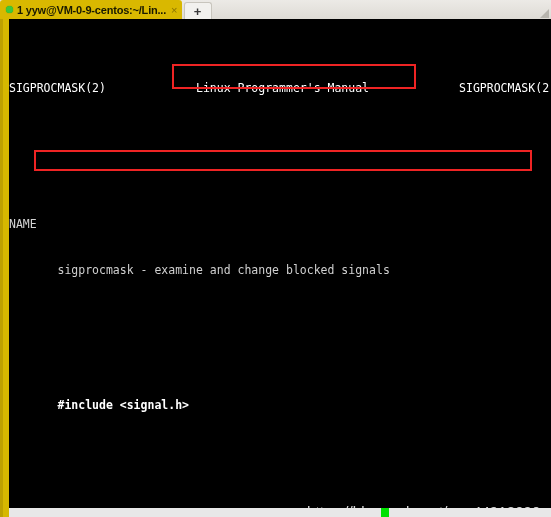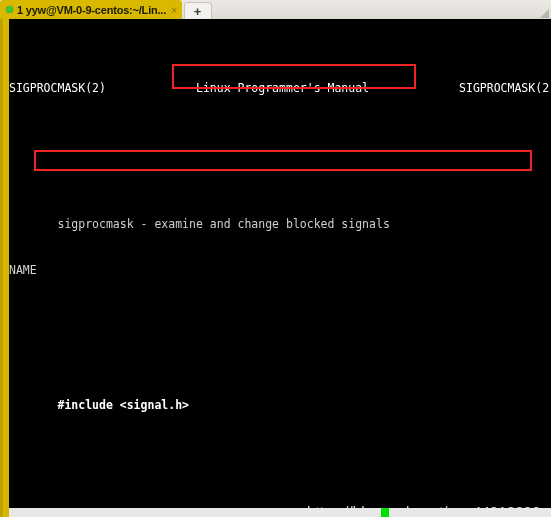--- a/index.html
+++ b/index.html
@@ -185,22 +185,22 @@
     <div id="term">
 
       <div id="manbody">
 
         
         <div class="row"><span class="hdr">SIGPROCMASK(2)</span><span class="hdr">             </span><span class="hdr">Linux Programmer's Manual</span><span class="hdr">             </span><span class="hdr">SIGPROCMASK(2)</span></div>
 
         <div class="row"> </div>
 
         
+        <div class="row">NAME</div>
         <div class="row"><span class="n">       sigprocmask - </span><span class="n">examine and change blocked signals</span></div>
-        <div class="row">NAME</div>
 
         <div class="row"> </div>
 
         
         <div class="row"><span class="b">       #include &lt;signal.h&gt;</span></div>
         <div class="row"> </div>
         
 
         
 

